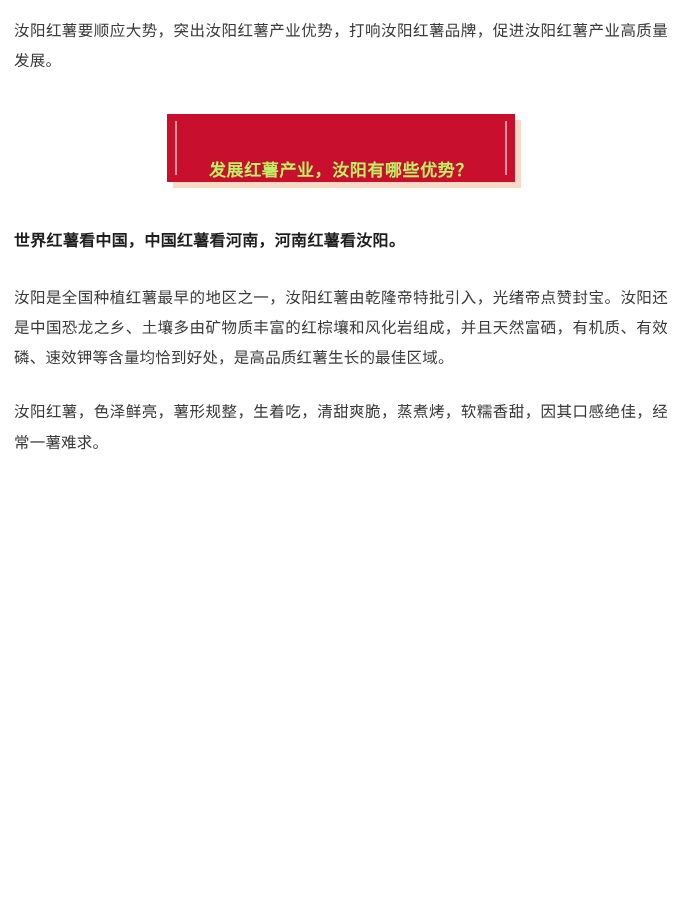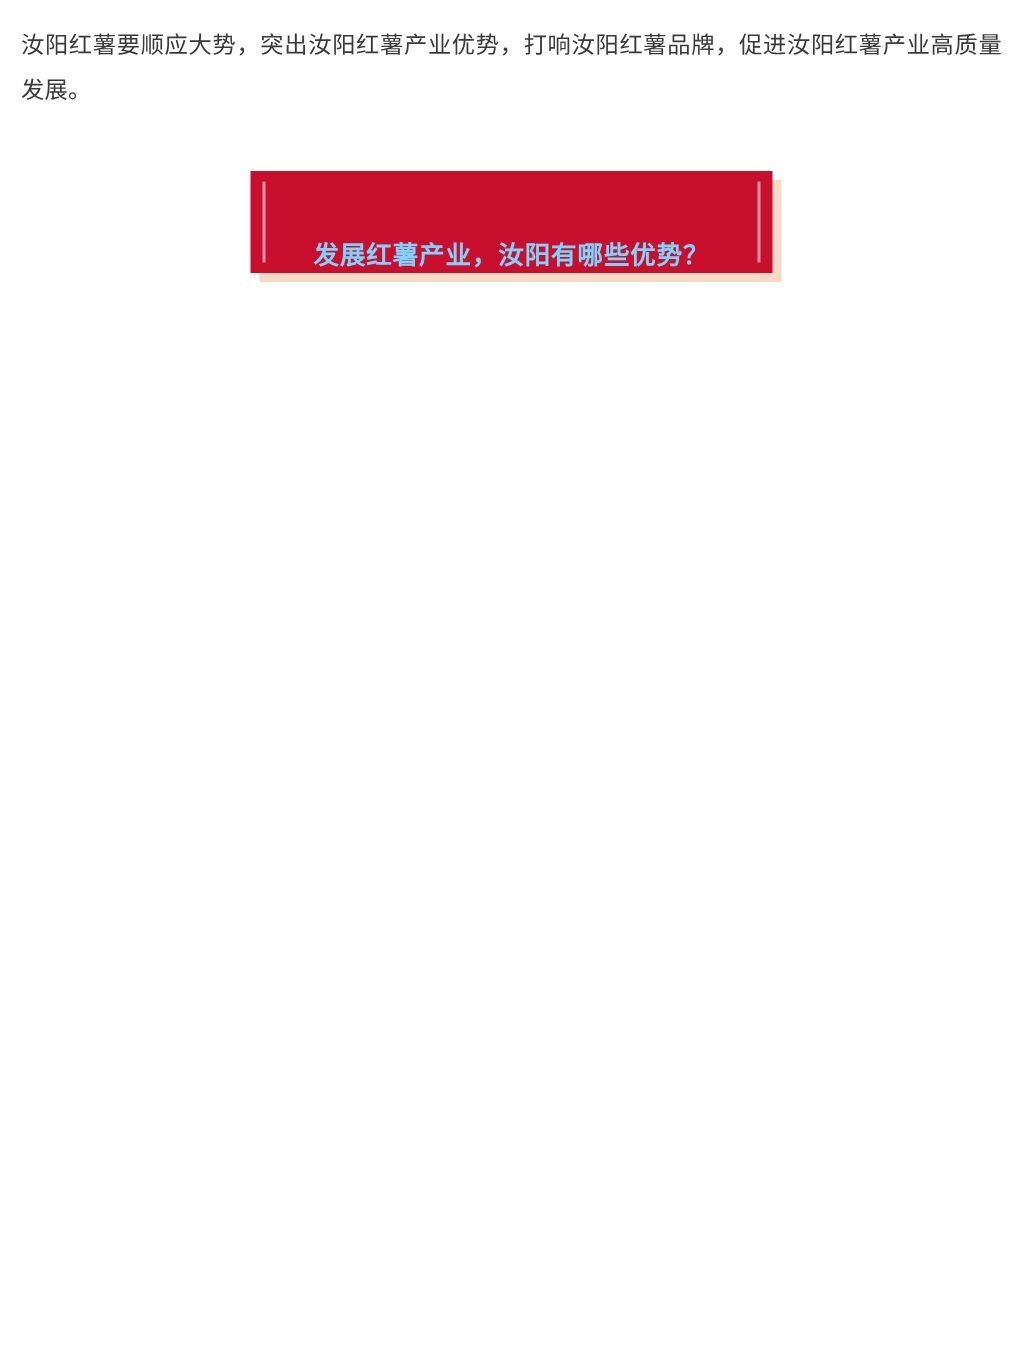--- a/index.html
+++ b/index.html
@@ -59,21 +59,21 @@
     content: "";
     position: absolute;
     top: 7px;
     bottom: 7px;
     width: 2px;
     background: rgba(255,255,255,0.55);
   }
   .banner::before { left: 8px; }
   .banner::after  { right: 8px; }
   .banner-text {
-    color: #7dd3fc;
+    color: #bef264;
     font-size: 17px;
     font-weight: bold;
     letter-spacing: 0.6px;
     z-index: 2;
     white-space: nowrap;
     margin-top: 40px;
   }
   .spacer-top { height: 2px; }
 </style>
 </head>
@@ -84,19 +84,22 @@
   <div class="spacer-top"></div>
 
   <p class="para lead">汝阳红薯要顺应大势，突出汝阳红薯产业优势，打响汝阳红薯品牌，促进汝阳红薯产业高质量发展。</p>
 
   <div class="banner-wrap">
     <div class="banner">
       <span class="banner-text">发展红薯产业，汝阳有哪些优势？</span>
     </div>
   </div>
 
+  <p class="heading-line">世界红薯看中国，中国红薯看河南，河南红薯看汝阳。</p>
+
+  <p class="para">汝阳是全国种植红薯最早的地区之一，汝阳红薯由乾隆帝特批引入，光绪帝点赞封宝。汝阳还是中国恐龙之乡、土壤多由矿物质丰富的红棕壤和风化岩组成，并且天然富硒，有机质、有效磷、速效钾等含量均恰到好处，是高品质红薯生长的最佳区域。</p>
 
 
-
+  <p class="para">汝阳红薯，色泽鲜亮，薯形规整，生着吃，清甜爽脆，蒸煮烤，软糯香甜，因其口感绝佳，经常一薯难求。</p>
 
 
 
 </div>
 
 </body></html>

